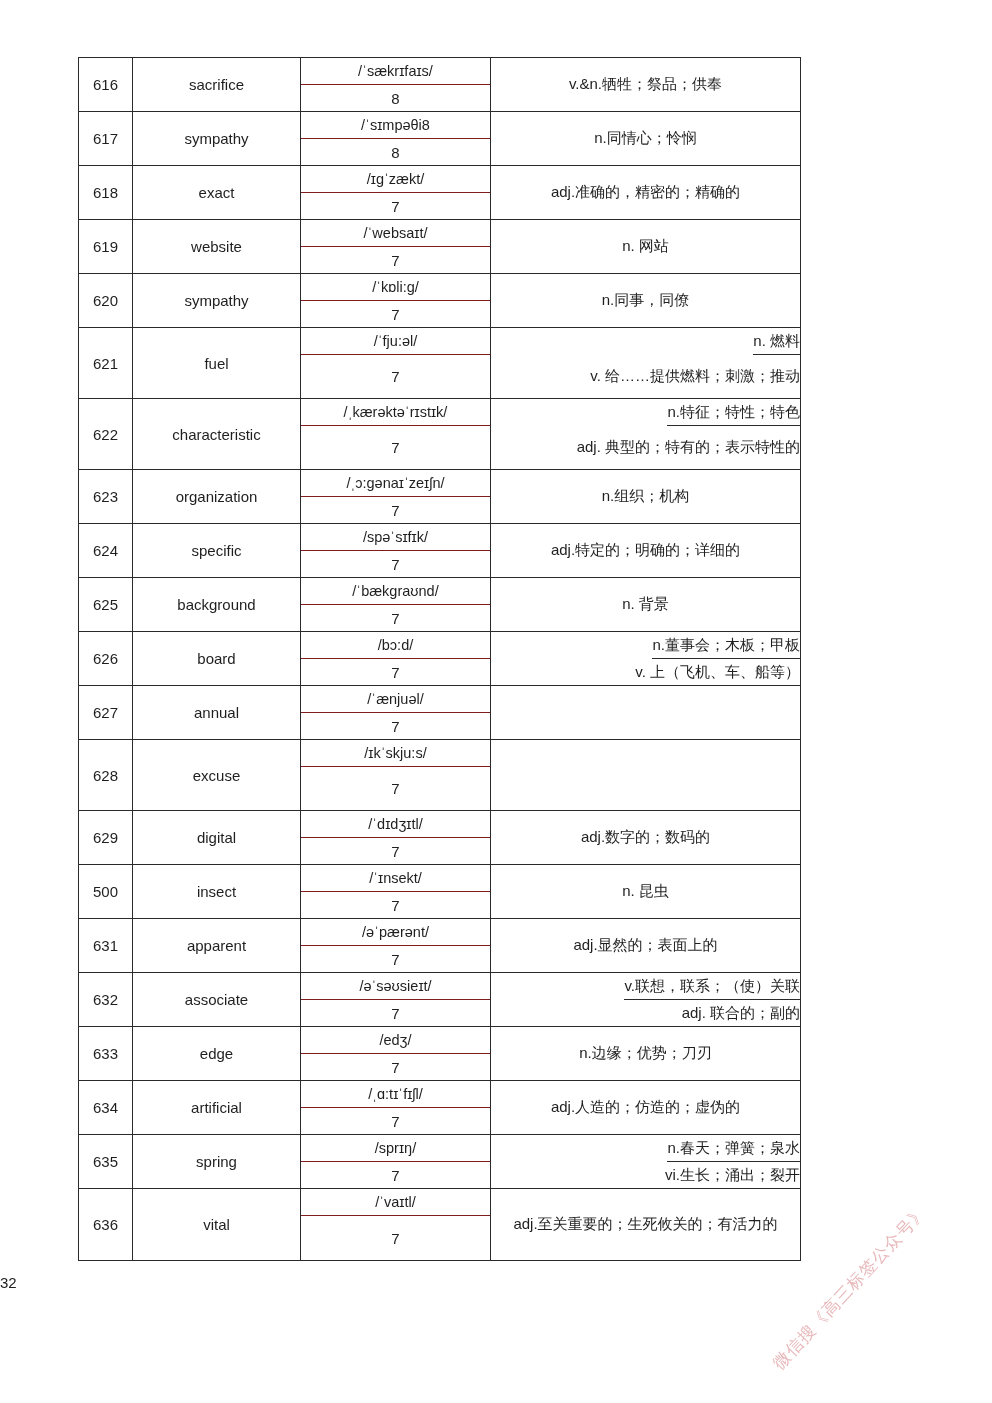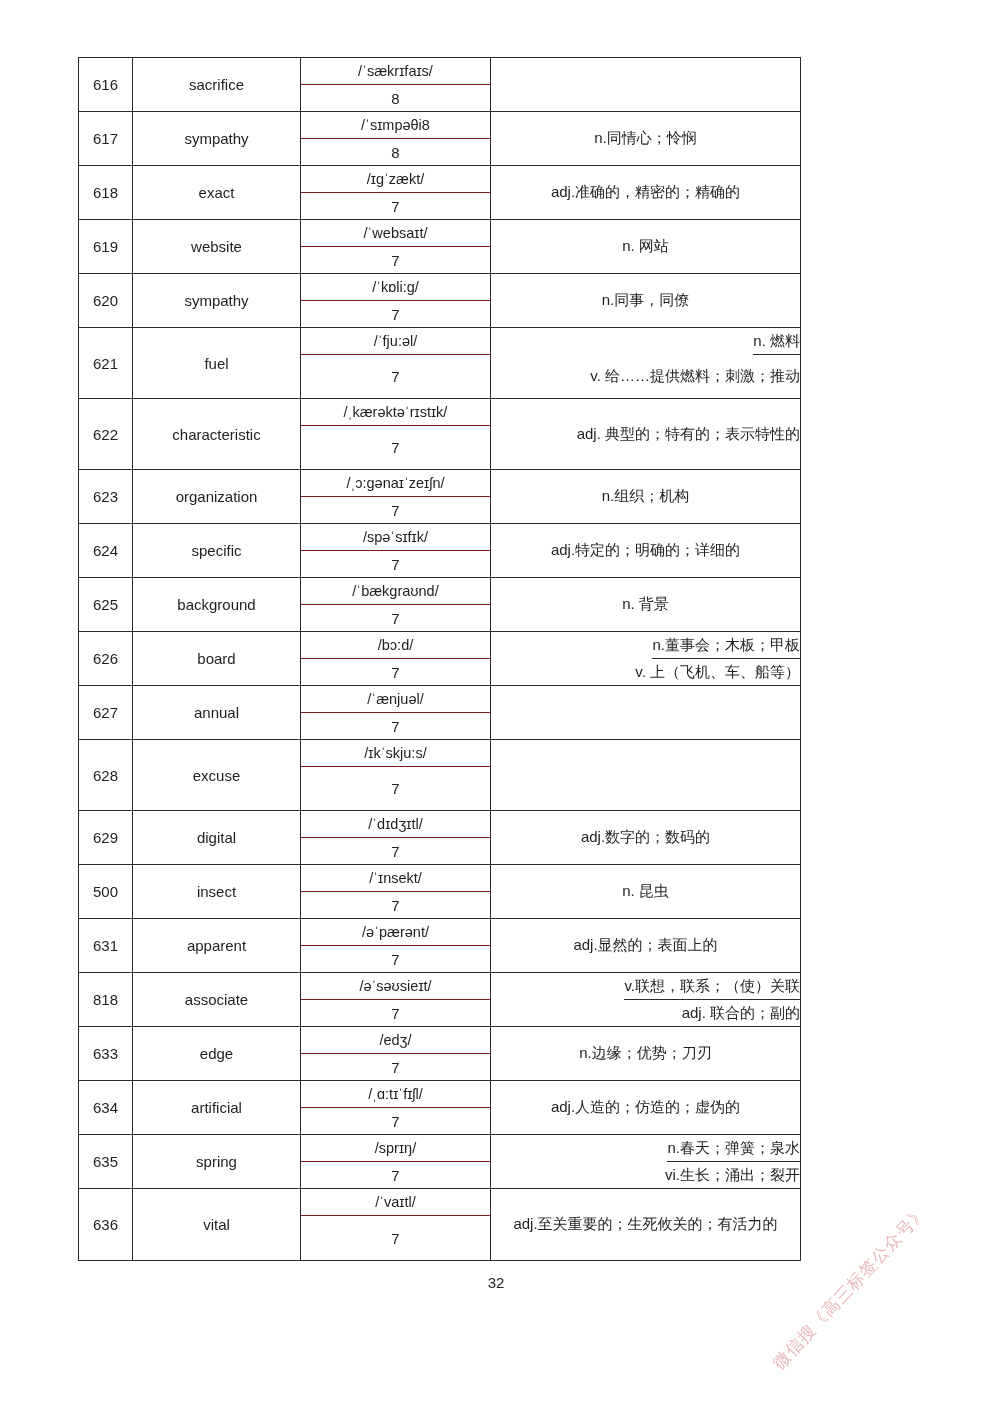--- a/index.html
+++ b/index.html
@@ -39,21 +39,20 @@
   }
   .c3 .cnt { flex: 1; display: flex; align-items: center; justify-content: center; }
   .c4.double { flex-direction: column; align-items: flex-end; }
   .c4 .m { display: flex; align-items: center; justify-content: center; }
   .c4 .m.single { flex: 1; }
   .c4 .m.top { height: 27px; border-bottom: 1px solid #2a2a2a; }
   .c4 .m.bot { flex: 1; }
   .page-number {
     position: absolute;
     top: 1274px; left: 0; width: 100%;
-    text-align: center;
     font-size: 15px;
     color: #222;
   }
   .watermark {
     position: absolute;
     left: 700px; top: 1276px;
     width: 300px;
     text-align: center;
     transform: rotate(-47deg);
     color: #e2a6a9;
@@ -69,20 +68,23 @@
 
 <div class="page">
   <div class="vocab-table">
       <div class="row">
         <div class="cell c1">616</div>
         <div class="cell c2">sacrifice</div>
         <div class="cell c3">
           <div class="phon">/ˈsækrɪfaɪs/</div>
           <div class="cnt">8</div>
         </div>
+        <div class="cell c4">
+          <div class="m single">v.&amp;n.牺牲；祭品；供奉</div>
+        </div>
       </div>
       <div class="row">
         <div class="cell c1">617</div>
         <div class="cell c2">sympathy</div>
         <div class="cell c3">
           <div class="phon">/ˈsɪmpəθi8</div>
           <div class="cnt">8</div>
         </div>
         <div class="cell c4">
           <div class="m single">n.同情心；怜悯</div>
@@ -134,20 +136,21 @@
         </div>
       </div>
       <div class="row tall">
         <div class="cell c1">622</div>
         <div class="cell c2">characteristic</div>
         <div class="cell c3">
           <div class="phon">/ˌkærəktəˈrɪstɪk/</div>
           <div class="cnt">7</div>
         </div>
         <div class="cell c4 double">
+          <div class="m top">n.特征；特性；特色</div>
           <div class="m bot">adj. 典型的；特有的；表示特性的</div>
         </div>
       </div>
       <div class="row">
         <div class="cell c1">623</div>
         <div class="cell c2">organization</div>
         <div class="cell c3">
           <div class="phon">/ˌɔ:gənaɪˈzeɪʃn/</div>
           <div class="cnt">7</div>
         </div>
@@ -232,21 +235,21 @@
         <div class="cell c2">apparent</div>
         <div class="cell c3">
           <div class="phon">/əˈpærənt/</div>
           <div class="cnt">7</div>
         </div>
         <div class="cell c4">
           <div class="m single">adj.显然的；表面上的</div>
         </div>
       </div>
       <div class="row">
-        <div class="cell c1">818</div>
+        <div class="cell c1">632</div>
         <div class="cell c2">associate</div>
         <div class="cell c3">
           <div class="phon">/əˈsəʊsieɪt/</div>
           <div class="cnt">7</div>
         </div>
         <div class="cell c4 double">
           <div class="m top">v.联想，联系；（使）关联</div>
           <div class="m bot">adj. 联合的；副的</div>
         </div>
       </div>

